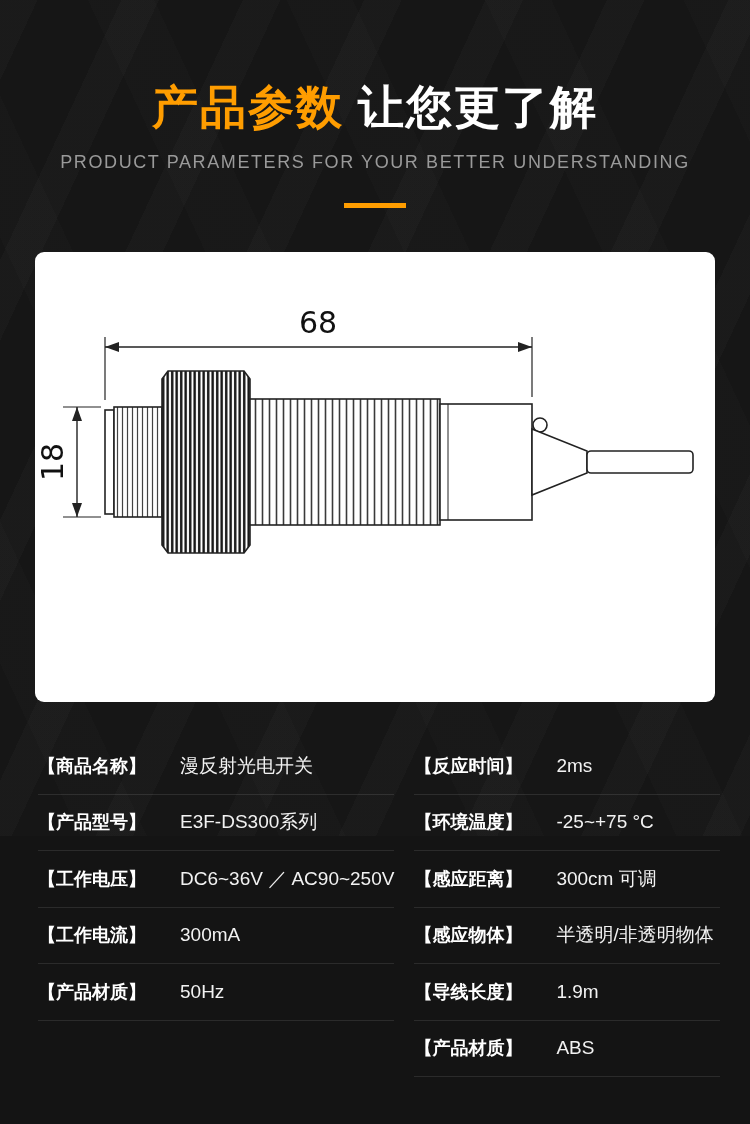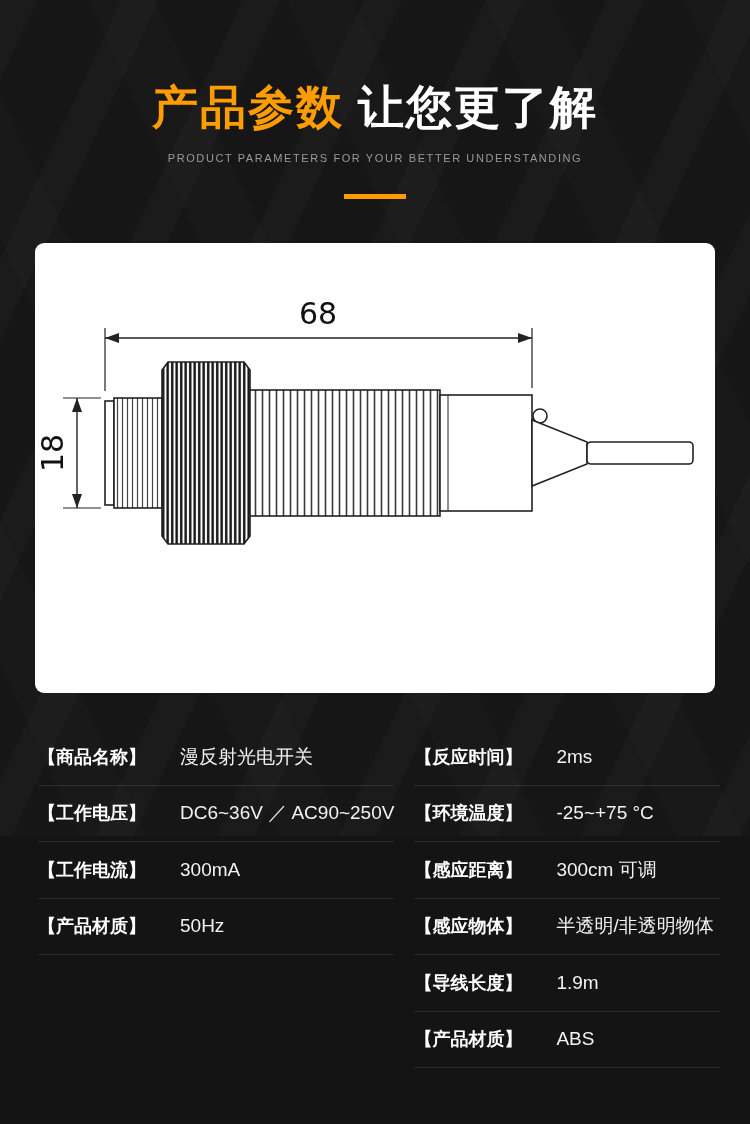--- a/index.html
+++ b/index.html
@@ -15,21 +15,21 @@
       repeating-linear-gradient(115deg, rgba(255,255,255,0.018) 0 34px, rgba(0,0,0,0) 34px 110px),
       repeating-linear-gradient(245deg, rgba(255,255,255,0.012) 0 60px, rgba(0,0,0,0) 60px 180px),
       #161616;
   }
   
   .header{padding-top:84px;text-align:center;}
   .title{font-size:46px;font-weight:900;letter-spacing:2px;line-height:1;}
   .title .hl{color:#ff9d00;}
   .title .rest{color:#ffffff;margin-left:14px;}
   .subtitle{
-    margin-top:22px;color:#9a9a9a;font-size:11px;
+    margin-top:22px;color:#9a9a9a;font-size:18px;
     letter-spacing:1.6px;font-weight:400;
   }
   .accent-bar{
     width:62px;height:5px;background:#ff9d00;margin:30px auto 0 auto;
   }
   
   .card{
     margin:44px 35px 0 35px;height:450px;background:#ffffff;
     border-radius:9px;display:flex;align-items:center;justify-content:center;
   }
@@ -125,20 +125,24 @@
   </div>
 
   <div class="spec-grid">
 
     <div class="spec-col">
       <div class="spec-row">
         <span class="spec-label">【商品名称】</span>
         <span class="spec-value">漫反射光电开关</span>
       </div>
       <div class="spec-row">
+        <span class="spec-label">【产品型号】</span>
+        <span class="spec-value">E3F-DS300系列</span>
+      </div>
+      <div class="spec-row">
         <span class="spec-label">【工作电压】</span>
         <span class="spec-value">DC6~36V ／ AC90~250V</span>
       </div>
       <div class="spec-row">
         <span class="spec-label">【工作电流】</span>
         <span class="spec-value">300mA</span>
       </div>
       <div class="spec-row">
         <span class="spec-label">【产品材质】</span>
         <span class="spec-value">50Hz</span>

